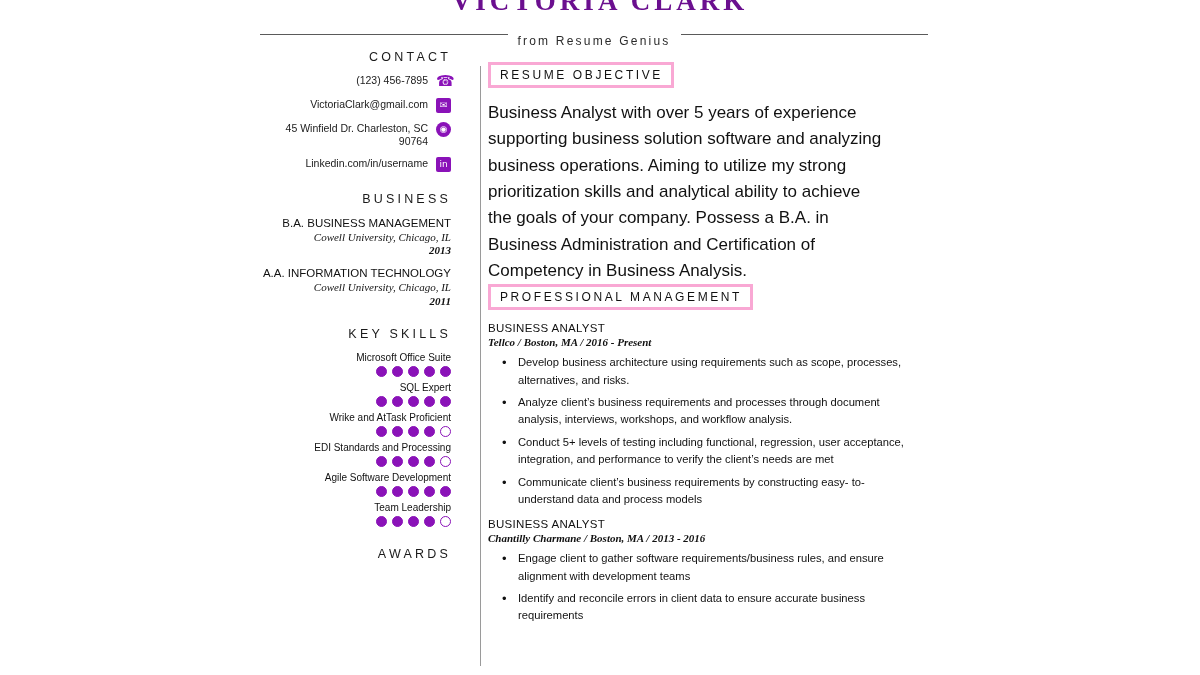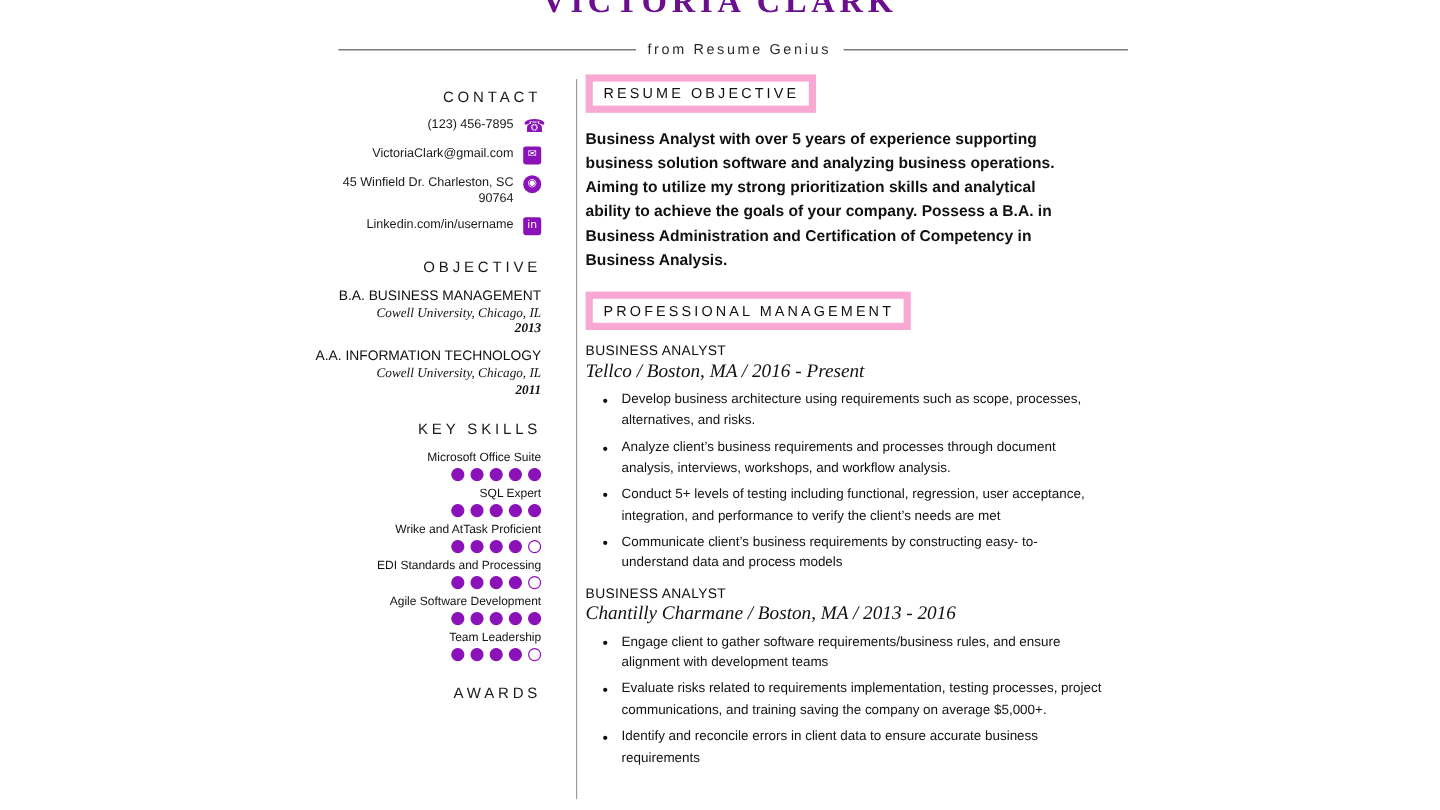--- a/index.html
+++ b/index.html
@@ -53,43 +53,43 @@
     letter-spacing: 4px;
     color: #6b0f8f;
     font-weight: bold;
     white-space: nowrap;
     overflow: hidden;
     height: 26px;
   }
   .from-row {
     position: absolute;
     top: 34px;
-    left: 22px;
+    left: 0;
     width: 668px;
     display: flex;
-    align-items: center;
+    align-items: flex-start;
     gap: 10px;
   }
   .from-row .rule {
     flex: 1 1 auto;
     height: 1px;
     background: #5a5a5a;
   }
   .from-row .from-text {
     font-size: 12px;
     letter-spacing: 2.2px;
     color: #2b2b2b;
     white-space: nowrap;
   }
 
   
   .left-col {
     position: absolute;
     left: 0;
-    top: 74px;
+    top: 50px;
     width: 205px;
     text-align: right;
     padding-right: 14px;
     box-sizing: border-box;
   }
   .divider {
     position: absolute;
     left: 220px;
     top: 66px;
     width: 1px;
@@ -185,46 +185,44 @@
     height: 11px;
     border-radius: 50%;
     border: 1.5px solid #8a12b8;
     box-sizing: border-box;
   }
   .dot.on { background: #8a12b8; }
 
   
   .sec-title {
     display: inline-block;
-    border: 6px solid #f9a8d4;
+    border: 3px solid #f9a8d4;
     padding: 3px 8px 3px 9px;
     font-size: 12px;
     letter-spacing: 2.6px;
     color: #111;
     margin-bottom: 12px;
   }
   .objective {
-    font-size: 13px;
+    font-size: 17px;
     line-height: 1.55;
     color: #111;
-    margin-bottom: 16px;
     max-width: 400px;
-    font-weight: bold;
   }
   .job { margin-bottom: 10px; }
   .job-title {
     font-size: 11.5px;
     color: #111;
     letter-spacing: 0.3px;
     margin-bottom: 2px;
   }
   .job-meta {
-    font-size: 16px;
+    font-size: 11px;
     font-style: italic;
-    font-weight: normal;
+    font-weight: bold;
     font-family: "Liberation Serif", serif;
     color: #111;
     margin-bottom: 6px;
   }
   ul.bullets {
     margin: 0 0 6px 0;
     padding-left: 20px;
     list-style: none;
   }
   ul.bullets li {
@@ -280,21 +278,21 @@
         <div class="contact-row">
           <div class="contact-text">45 Winfield Dr. Charleston, SC 90764</div>
           <div class="ic round">◉</div>
         </div>
         <div class="contact-row">
           <div class="contact-text">Linkedin.com/in/username</div>
           <div class="ic">in</div>
         </div>
       </div>
 
-      <div class="side-head spaced">OBJECTIVE</div>
+      <div class="side-head spaced">BUSINESS</div>
 
       <div class="edu-item">
         <div class="edu-degree">B.A. BUSINESS MANAGEMENT</div>
         <div class="edu-school">Cowell University, Chicago, IL</div>
         <div class="edu-year">2013</div>
       </div>
       <div class="edu-item">
         <div class="edu-degree">A.A. INFORMATION TECHNOLOGY</div>
         <div class="edu-school">Cowell University, Chicago, IL</div>
         <div class="edu-year">2011</div>
@@ -387,21 +385,20 @@
           <li>Conduct 5+ levels of testing including functional, regression, user acceptance, integration, and performance to verify the client’s needs are met</li>
           <li>Communicate client’s business requirements by constructing easy- to-understand data and process models</li>
         </ul>
       </div>
 
       <div class="job">
         <div class="job-title">BUSINESS ANALYST</div>
         <div class="job-meta">Chantilly Charmane / Boston, MA / 2013 - 2016</div>
         <ul class="bullets">
           <li>Engage client to gather software requirements/business rules, and ensure alignment with development teams</li>
-          <li>Evaluate risks related to requirements implementation, testing processes, project communications, and training saving the company on average $5,000+.</li>
           <li>Identify and reconcile errors in client data to ensure accurate business requirements</li>
         </ul>
       </div>
 
     </div>
 
   </div>
 </div>
 
 </body></html>

